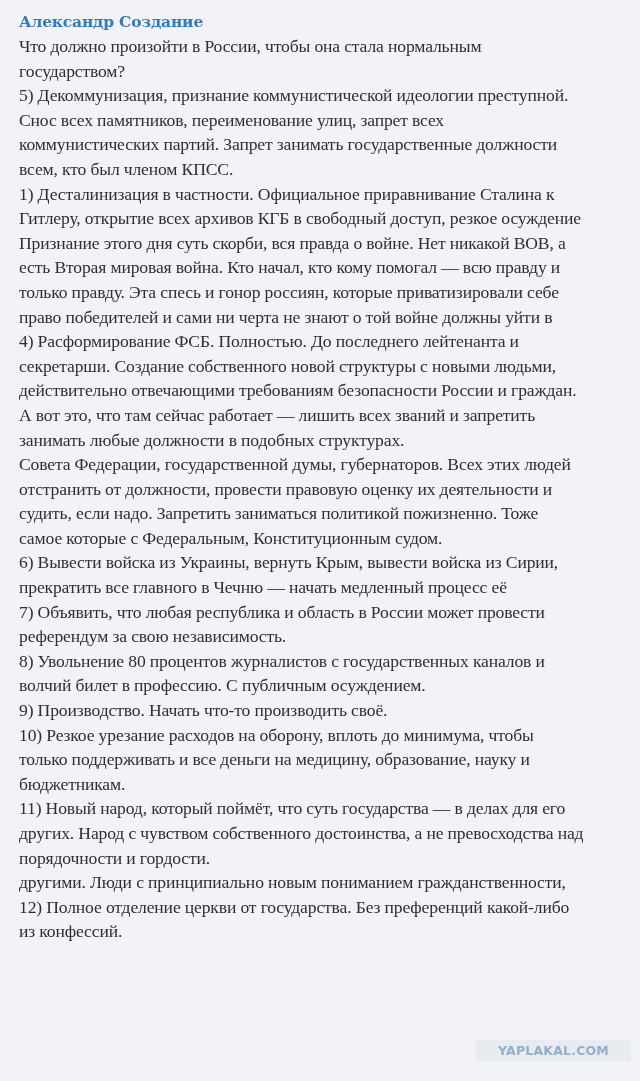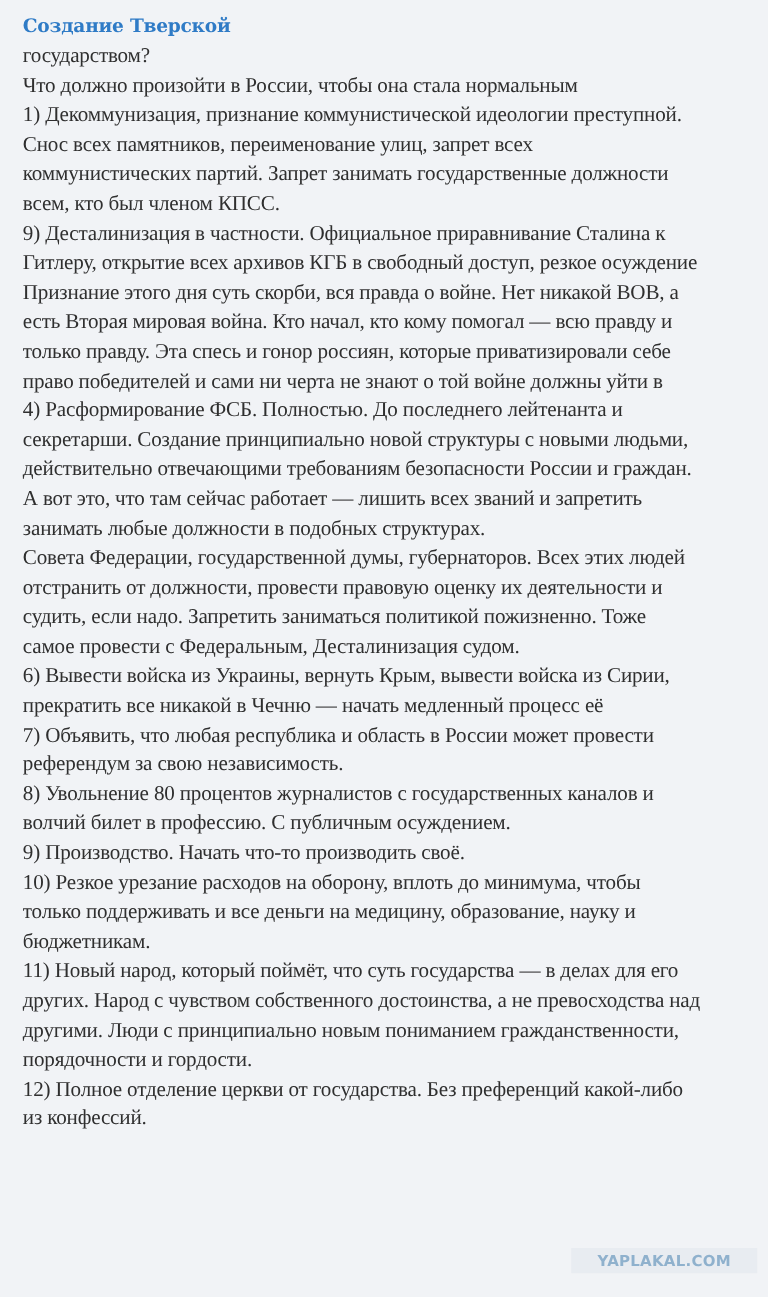--- a/index.html
+++ b/index.html
@@ -53,56 +53,56 @@
       font-size: 12.5px;
       line-height: 21px;
       text-align: center;
       letter-spacing: 0.2px;
     }
   </style>
 </head>
 <body>
 
 <div class="post">
-  <a class="author">Создание Тверской</a>
+  <a class="author">Александр Создание</a>
   <div class="body-text">
+    <span class="line">Что должно произойти в России, чтобы она стала нормальным</span>
     <span class="line">государством?</span>
-    <span class="line">Что должно произойти в России, чтобы она стала нормальным</span>
-    <span class="line">1) Декоммунизация, признание коммунистической идеологии преступной.</span>
+    <span class="line">5) Декоммунизация, признание коммунистической идеологии преступной.</span>
     <span class="line">Снос всех памятников, переименование улиц, запрет всех</span>
     <span class="line">коммунистических партий. Запрет занимать государственные должности</span>
     <span class="line">всем, кто был членом КПСС.</span>
-    <span class="line">9) Десталинизация в частности. Официальное приравнивание Сталина к</span>
+    <span class="line">1) Десталинизация в частности. Официальное приравнивание Сталина к</span>
     <span class="line">Гитлеру, открытие всех архивов КГБ в свободный доступ, резкое осуждение</span>
     <span class="line">Признание этого дня суть скорби, вся правда о войне. Нет никакой ВОВ, а</span>
     <span class="line">есть Вторая мировая война. Кто начал, кто кому помогал — всю правду и</span>
     <span class="line">только правду. Эта спесь и гонор россиян, которые приватизировали себе</span>
     <span class="line">право победителей и сами ни черта не знают о той войне должны уйти в</span>
     <span class="line">4) Расформирование ФСБ. Полностью. До последнего лейтенанта и</span>
-    <span class="line">секретарши. Создание принципиально новой структуры с новыми людьми,</span>
+    <span class="line">секретарши. Создание собственного новой структуры с новыми людьми,</span>
     <span class="line">действительно отвечающими требованиям безопасности России и граждан.</span>
     <span class="line">А вот это, что там сейчас работает — лишить всех званий и запретить</span>
     <span class="line">занимать любые должности в подобных структурах.</span>
     <span class="line">Совета Федерации, государственной думы, губернаторов. Всех этих людей</span>
     <span class="line">отстранить от должности, провести правовую оценку их деятельности и</span>
     <span class="line">судить, если надо. Запретить заниматься политикой пожизненно. Тоже</span>
-    <span class="line">самое провести с Федеральным, Десталинизация судом.</span>
+    <span class="line">самое которые с Федеральным, Конституционным судом.</span>
     <span class="line">6) Вывести войска из Украины, вернуть Крым, вывести войска из Сирии,</span>
-    <span class="line">прекратить все никакой в Чечню — начать медленный процесс её</span>
+    <span class="line">прекратить все главного в Чечню — начать медленный процесс её</span>
     <span class="line">7) Объявить, что любая республика и область в России может провести</span>
     <span class="line">референдум за свою независимость.</span>
     <span class="line">8) Увольнение 80 процентов журналистов с государственных каналов и</span>
     <span class="line">волчий билет в профессию. С публичным осуждением.</span>
     <span class="line">9) Производство. Начать что-то производить своё.</span>
     <span class="line">10) Резкое урезание расходов на оборону, вплоть до минимума, чтобы</span>
     <span class="line">только поддерживать и все деньги на медицину, образование, науку и</span>
     <span class="line">бюджетникам.</span>
     <span class="line">11) Новый народ, который поймёт, что суть государства — в делах для его</span>
     <span class="line">других. Народ с чувством собственного достоинства, а не превосходства над</span>
+    <span class="line">порядочности и гордости.</span>
     <span class="line">другими. Люди с принципиально новым пониманием гражданственности,</span>
-    <span class="line">порядочности и гордости.</span>
     <span class="line">12) Полное отделение церкви от государства. Без преференций какой-либо</span>
     <span class="line">из конфессий.</span>
 
   </div>
 </div>
 
 <div class="watermark">YAPLAKAL.COM</div>
 
 </body></html>

